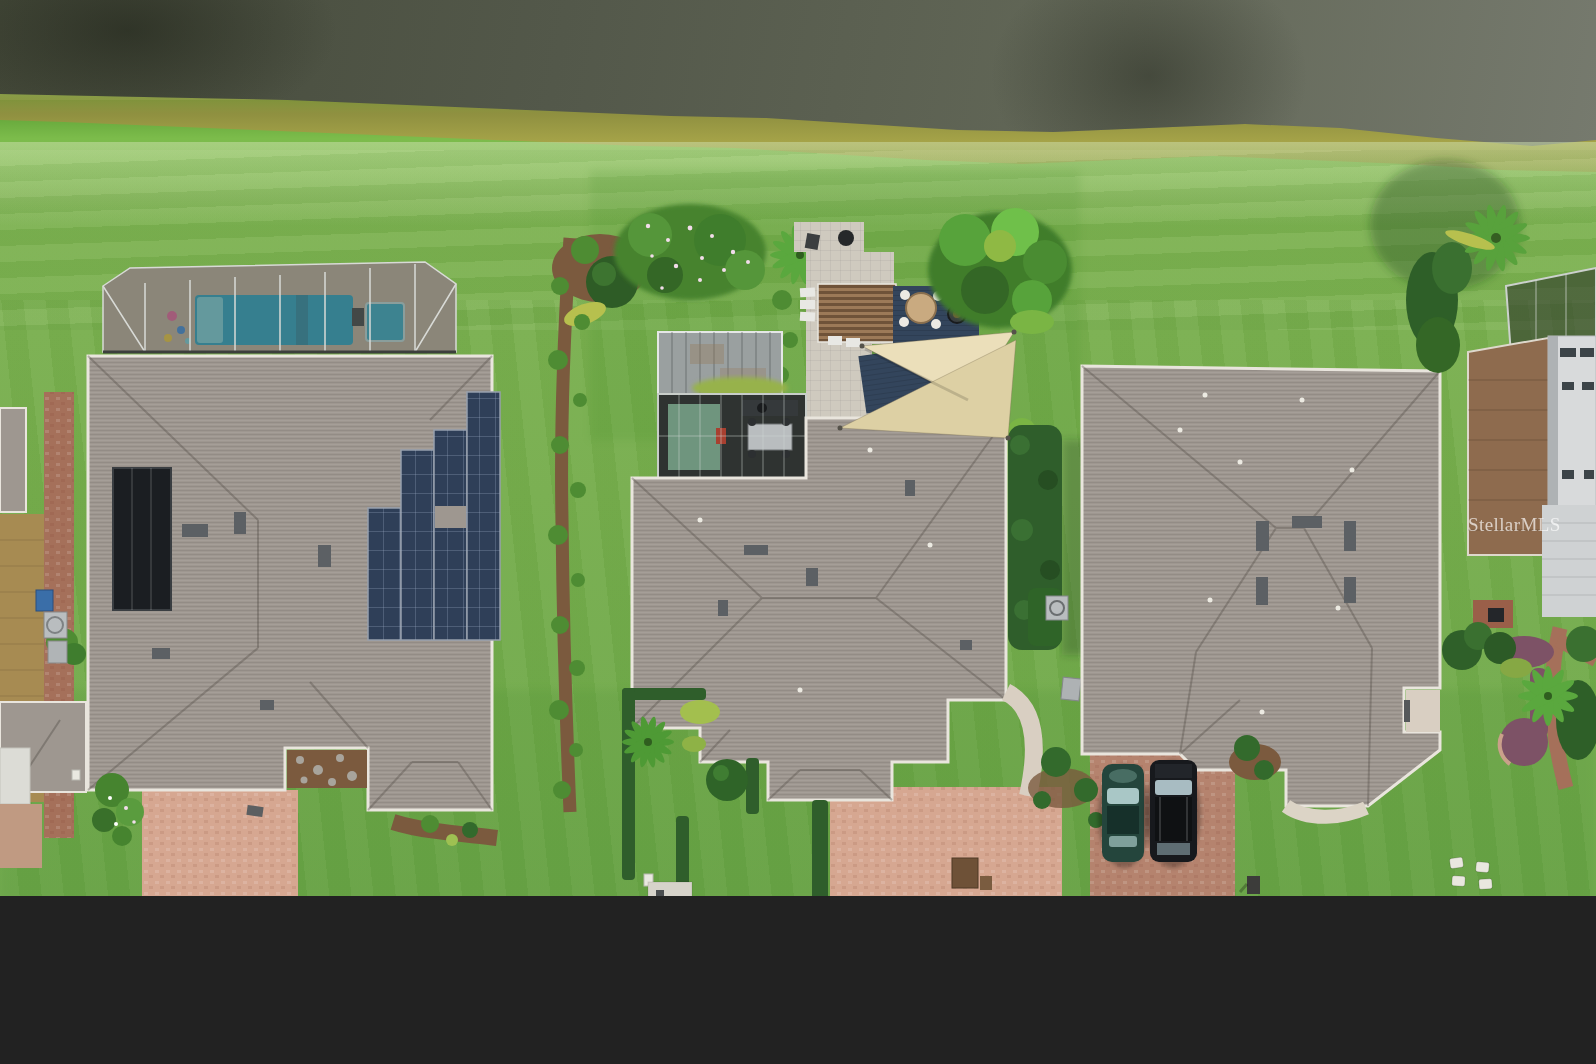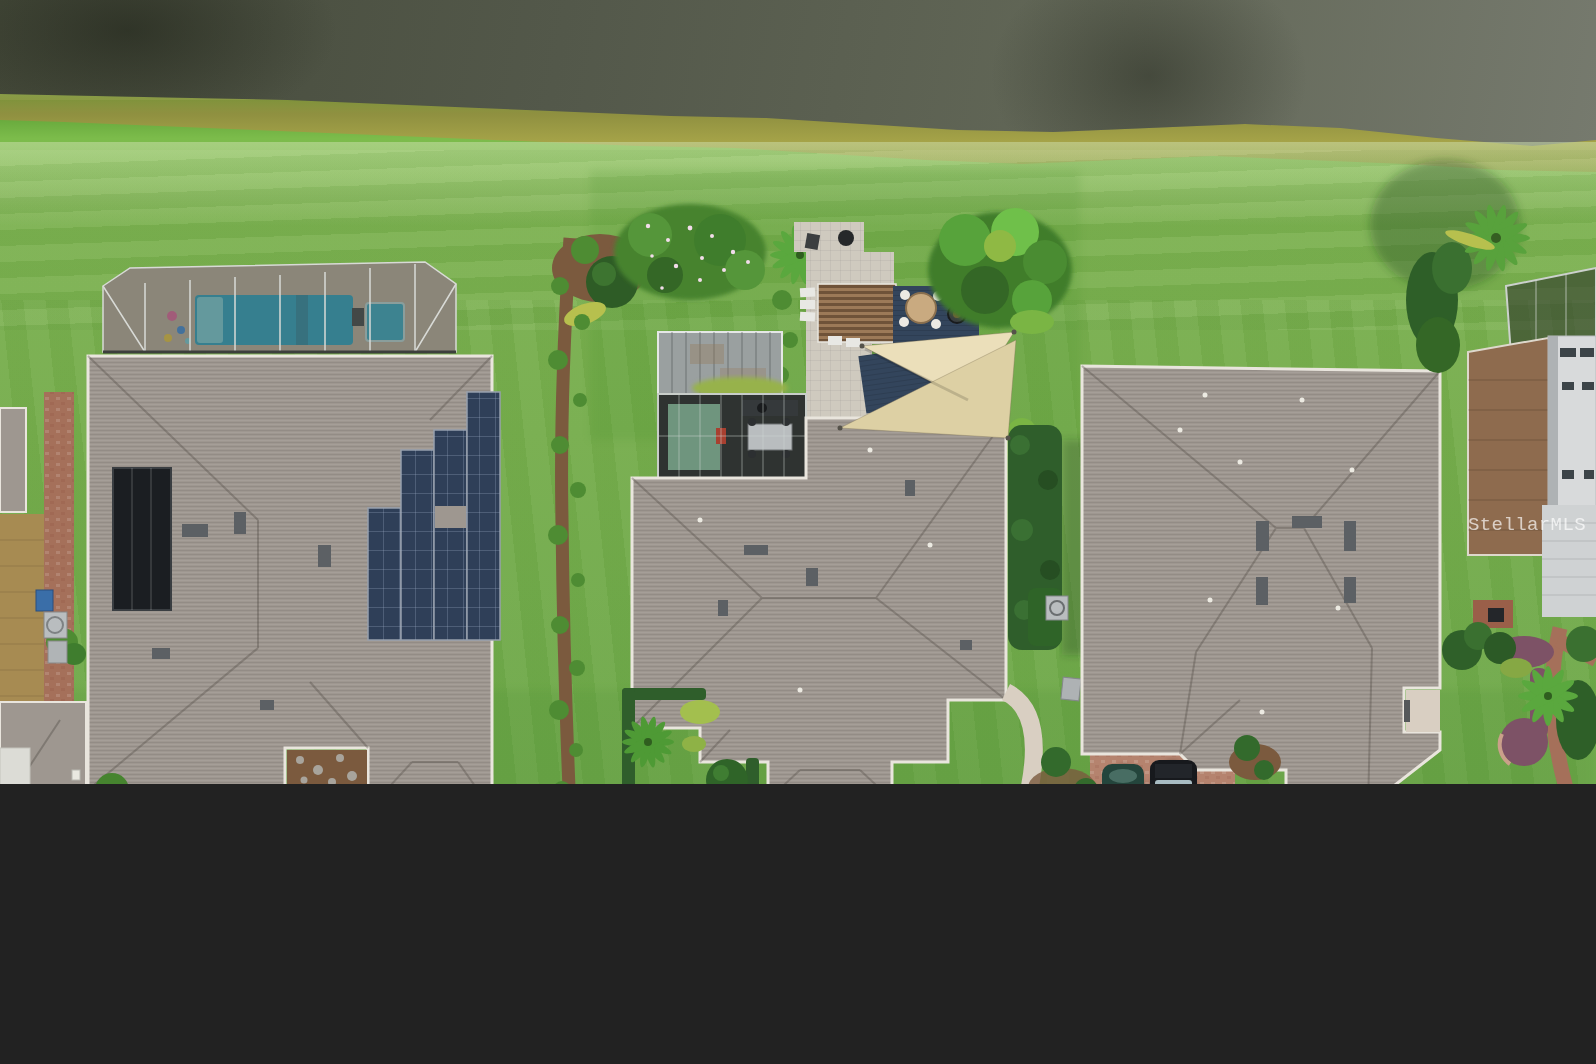--- a/index.html
+++ b/index.html
@@ -1,18 +1,18 @@
 <!DOCTYPE html>
 <html style="--water-dark: #454a3a; --water-light: #767a6e; --algae: #a5a348; --shore: #7cbc4b; --lawn: #76ad4c; --lawn-dark: #4f8f33; --roof: #9e9790; --fascia: #e9e5dd; --solar: #2f3f58; --thermal: #1b1e22; --pool: #34a6c4; --cage-deck: #bdb2a0; --pergola: #8a6847; --deck: #33455c; --sail: #ebdfba; --pavers-pink: #d6a791; --pavers-red: #b5836e; --concrete: #dbd8cf; --road: #47494c; --hedge: #2f5e2b; --mulch: #7b5a3e; --mulch-purple: #7d5266; --plant: #4e8c33; --metal: #9aa0a0; --tan-roof: #a78b52; --brick: #a5705a; --car-black: #17191d; --car-teal: #2a4a42; --trim-white: #d8dadb;"><head>
 <meta charset="utf-8">
 <style>
   html,body{margin:0;padding:0;background:#222;}
-  .scene{position:relative;width:1596px;height:784px;overflow:hidden;
+  .scene{position:relative;width:1596px;height:896px;overflow:hidden;
     background:linear-gradient(to bottom,#7fb352 0%,var(--lawn,#76ad4c) 55%,#6da849 100%);
-    font-family:Liberation Mono, monospace;}
+    font-family:Liberation Serif, serif;}
   .abs{position:absolute;}
   .water{left:0;top:0;width:1596px;height:152px;
     background:
       radial-gradient(300px 150px at 8% 20%, rgba(28,32,22,.55), transparent 70%),
       radial-gradient(220px 170px at 72% 50%, rgba(38,42,32,.5), transparent 72%),
       linear-gradient(100deg, var(--water-dark,#454a3a) 0%, #53584a 35%, #636858 70%, var(--water-light,#767a6e) 100%);
     clip-path:polygon(0 0,100% 0,100% 140px,96% 146px,90% 138px,84% 128px,78% 124px,72% 128px,66% 132px,60% 130px,54% 124px,48% 118px,42% 116px,36% 112px,30% 108px,24% 104px,18% 100px,12% 98px,6% 96px,0 94px);}
   .algae{left:0;top:60px;width:1596px;height:120px;
     background:linear-gradient(to bottom, rgba(110,112,70,0) 0%, #8f9040 45%, var(--algae,#a5a348) 68%, #7d9838 100%);
     clip-path:polygon(0 0,100% 0,100% 112px,94% 110px,88% 104px,82% 100px,76% 96px,70% 100px,64% 104px,58% 100px,52% 94px,46% 88px,40% 86px,34% 82px,28% 78px,22% 74px,16% 70px,10% 66px,4% 62px,0 60px);}

